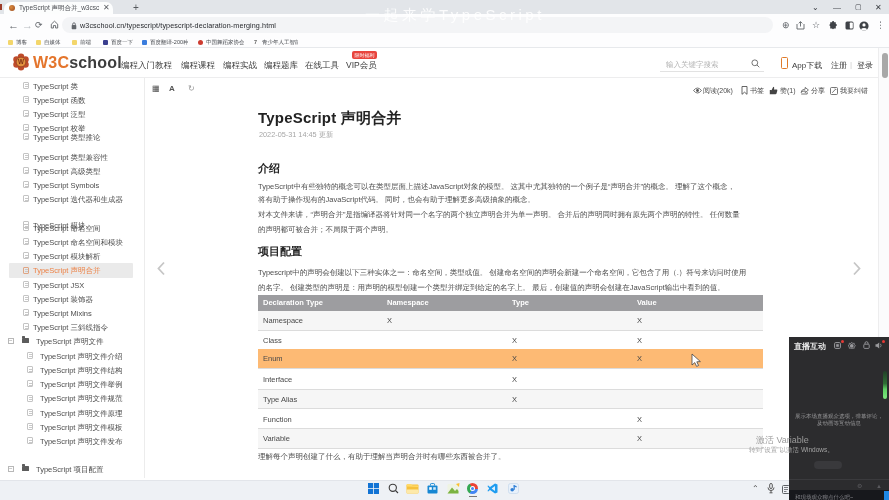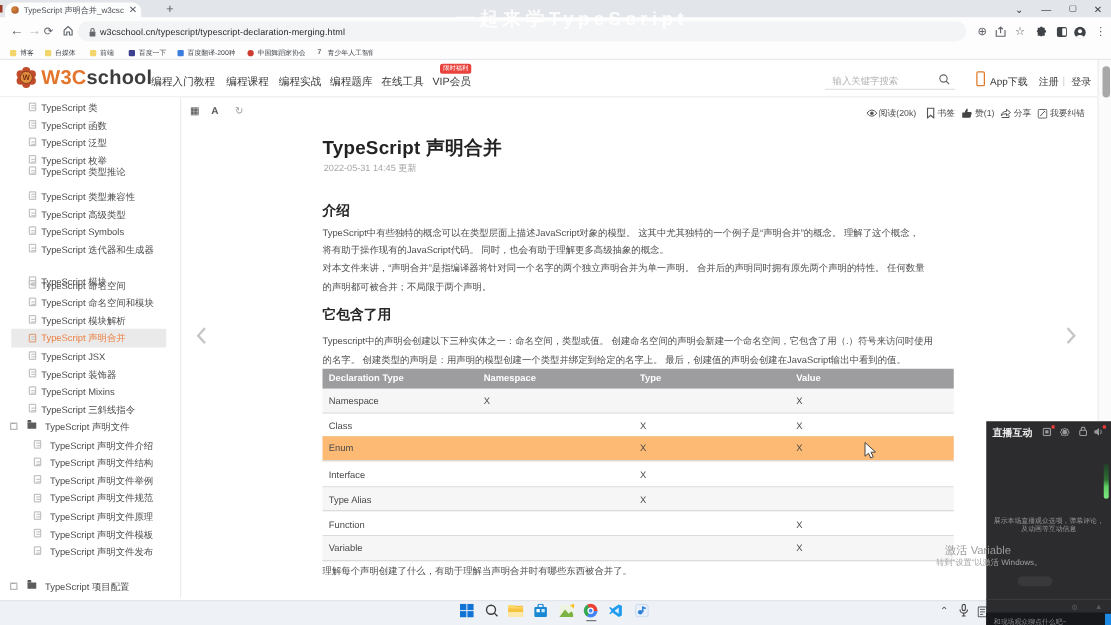--- a/index.html
+++ b/index.html
@@ -69,21 +69,21 @@
 .pcap { width:100px; text-align:center; font-size:5.5px; color:#98989a; }
 #pbtn { left:25px; top:124px; width:28px; height:8px; background:#39393c; border-radius:4px; }
 #pdivider { left:0px; top:142px; width:100px; height:1px; background:#3a3a3d; }
 #chatbar { left:0; top:153px; width:100px; height:10px; background:#17181c; }
 #chattx { left:6px; top:157px; font-size:5.5px; color:#85858a; }
 #sendbtn { left:94.5px; top:154px; width:5.5px; height:9px; background:#1e88e5; }
 
 #taskbar { left:0; top:480px; width:889px; height:20px; background:#eef1f5; border-top:1px solid #e2e5ea; z-index:10; }
 .tbi { top:483px; width:11px; height:11px; }
 
-#wm1 { left:365px; top:5.5px; font-size:15px; font-weight:bold; color:rgba(255,255,255,0.85); letter-spacing:3.5px; z-index:60; white-space:nowrap; }
+#wm1 { left:365px; top:5.5px; font-size:15px; font-weight:normal; color:rgba(255,255,255,0.85); letter-spacing:3.5px; z-index:60; white-space:nowrap; }
 #actwm1 { left:756px; top:434px; font-size:9px; color:#9b9b9b; z-index:40; }
 #actwm2 { left:749px; top:446px; font-size:6.5px; color:#a2a2a2; z-index:40; }
 #cursor { left:691px; top:353px; z-index:70; }
 </style>
 </head>
 <body>
 
 <div class="abs" id="tabstrip"></div>
 <div class="abs" id="redstrip"></div>
 <div class="abs" id="tab"></div>
@@ -317,21 +317,21 @@
     <path d="M2.2,5.8 L5.6,2.1 M5,1.6 L6.2,2.8" fill="none" stroke="#555" stroke-width="0.8"></path>
   </svg>
 <div class="abs mtx" style="left:840px;">我要纠错</div>
 <div class="abs" id="title">TypeScript 声明合并</div>
 <div class="abs" id="date">2022-05-31 14:45 更新</div>
 <div class="abs h2" style="top:160.5px;">介绍</div>
 <div class="abs pl" style="top:181.5px;">TypeScript中有些独特的概念可以在类型层面上描述JavaScript对象的模型。 这其中尤其独特的一个例子是“声明合并”的概念。 理解了这个概念，</div>
 <div class="abs pl" style="top:194.7px;">将有助于操作现有的JavaScript代码。 同时，也会有助于理解更多高级抽象的概念。</div>
 <div class="abs pl" style="top:210px;">对本文件来讲，“声明合并”是指编译器将针对同一个名字的两个独立声明合并为单一声明。 合并后的声明同时拥有原先两个声明的特性。 任何数量</div>
 <div class="abs pl" style="top:224.5px;">的声明都可被合并；不局限于两个声明。</div>
-<div class="abs h2" style="top:243.5px;">它包含了用</div>
+<div class="abs h2" style="top:243.5px;">项目配置</div>
 <div class="abs pl" style="top:268px;">Typescript中的声明会创建以下三种实体之一：命名空间，类型或值。 创建命名空间的声明会新建一个命名空间，它包含了用（.）符号来访问时使用</div>
 <div class="abs pl" style="top:283px;">的名字。 创建类型的声明是：用声明的模型创建一个类型并绑定到给定的名字上。 最后，创建值的声明会创建在JavaScript输出中看到的值。</div>
 
 <div class="abs th" style="left:258px; width:505px;">
   <span class="td" style="left:5px;">Declaration Type</span>
   <span class="td" style="left:129px;">Namespace</span>
   <span class="td" style="left:254px;">Type</span>
   <span class="td" style="left:379px;">Value</span>
 </div>
 <div id="tblrows">

